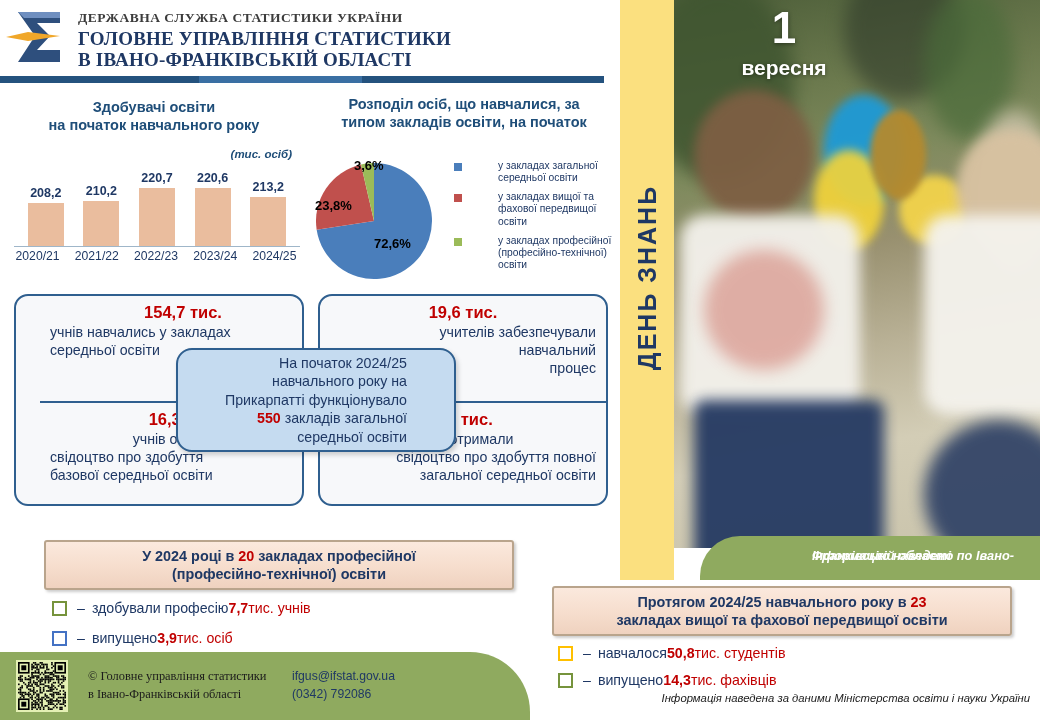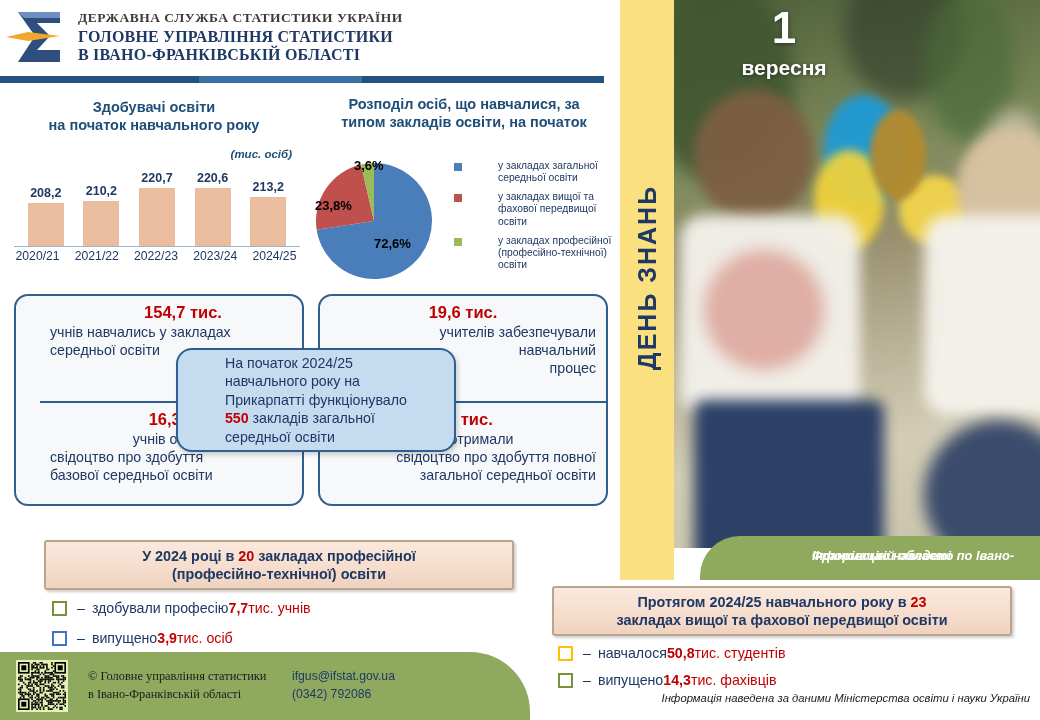--- a/index.html
+++ b/index.html
@@ -12,21 +12,21 @@
     position:relative;
   }
   #root{position:relative;width:1040px;height:720px;overflow:hidden;}
 
   
   .hdr{position:absolute;left:0;top:0;width:620px;height:88px;}
   .hdr-logo{position:absolute;left:4px;top:6px;width:66px;height:62px;}
   .hdr-org{position:absolute;left:78px;top:10px;font-family:"Liberation Serif","DejaVu Serif",serif;
            font-size:13.5px;font-weight:700;color:#3c3c3c;letter-spacing:.5px;white-space:nowrap;}
   .hdr-main{position:absolute;left:78px;top:28px;font-family:"Liberation Serif","DejaVu Serif",serif;
-            font-size:16px;font-weight:700;color:#1f3864;line-height:1.12;letter-spacing:.2px;white-space:nowrap;}
+            font-size:19px;font-weight:700;color:#1f3864;line-height:1.12;letter-spacing:.2px;white-space:nowrap;}
   .hdr-rule{position:absolute;left:0;top:76px;width:604px;height:7px;
             background:linear-gradient(90deg,#24527e 0%,#24527e 33%,#3a6fa3 33%,#3a6fa3 60%,#24527e 60%,#24527e 100%);}
 
   
   .bar-wrap{position:absolute;left:4px;top:96px;width:300px;height:185px;}
   .bar-title{text-align:center;font-size:14.5px;font-weight:700;color:#1f4e79;line-height:1.25;margin-top:2px;}
   .bar-units{position:absolute;right:12px;top:52px;font-style:italic;font-weight:700;font-size:11.5px;color:#1f4e79;}
   .bar-plot{position:absolute;left:14px;top:72px;width:278px;height:78px;}
   .bar-col{position:absolute;bottom:0;width:36px;}
   .bar-val{position:absolute;width:52px;left:-8px;text-align:center;font-size:12.5px;font-weight:700;color:#1f3864;}
@@ -51,21 +51,21 @@
   .ibox-r{left:318px;top:294px;width:290px;height:212px;}
   .icell{position:absolute;left:0;width:100%;box-sizing:border-box;padding:6px 10px 4px;}
   .icell-top{top:0;height:105px;}
   .icell-bot{top:105px;height:107px;border-top:2px solid #2f5f8f;}
   .ibig{color:#c00000;font-weight:700;font-size:16.5px;line-height:1.25;}
   .itxt{color:#1f3864;font-size:14.2px;line-height:1.28;}
   .al{text-align:left;margin-left:24px;} .ar{text-align:right;} .ac{text-align:center;}
 
   .cbox{position:absolute;left:176px;top:348px;width:280px;height:104px;
         background:#c5dbf0;border:2px solid #2f5f8f;border-radius:16px;box-sizing:border-box;
-        display:flex;align-items:center;justify-content:center;text-align:left;
+        display:flex;align-items:center;justify-content:center;text-align:right;
         box-shadow:2px 3px 5px rgba(0,0,0,.18);}
   .cbox-tx{font-size:14.2px;color:#1f3864;line-height:1.3;padding:0 8px;}
   .cbox-tx b{color:#c00000;}
 
   
   .hpanel{position:absolute;box-sizing:border-box;border:2px solid #b9a48c;border-radius:3px;
           background:linear-gradient(180deg,#fbe9dd 0%,#f6ddcd 55%,#efd2bf 100%);
           box-shadow:2px 2px 3px rgba(0,0,0,.2);
           text-align:center;color:#1f3864;font-size:14.4px;font-weight:600;line-height:1.28;
           display:flex;align-items:center;justify-content:center;padding:4px 8px;}

